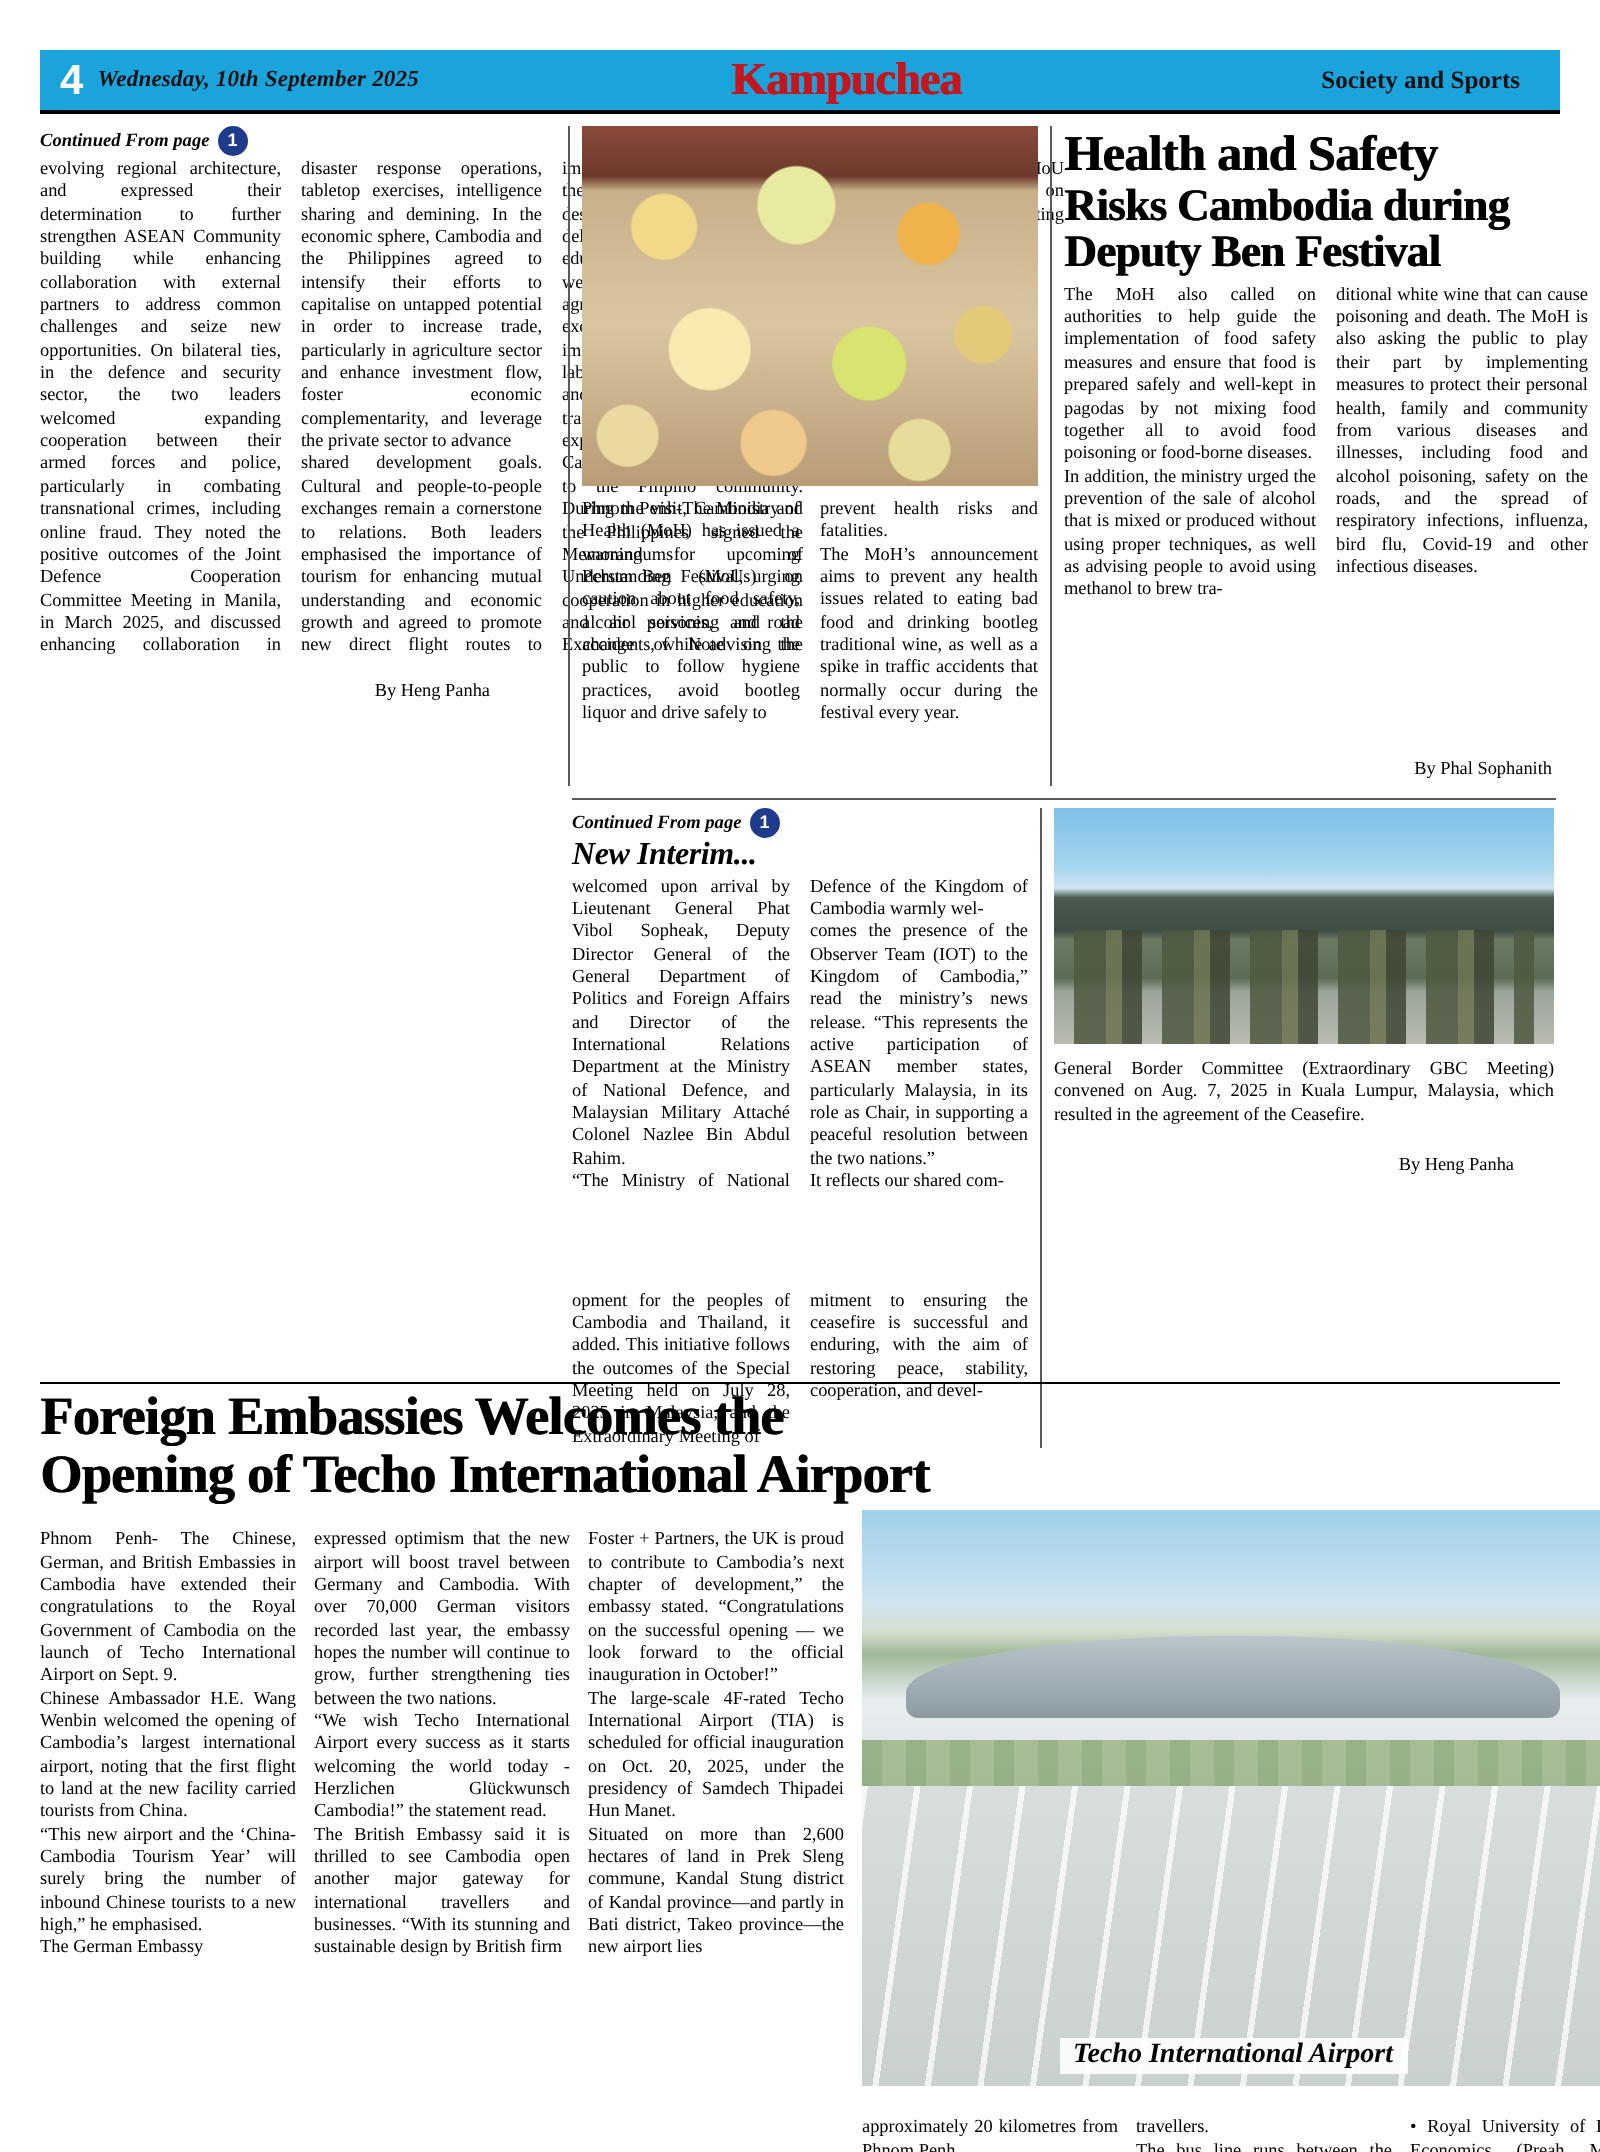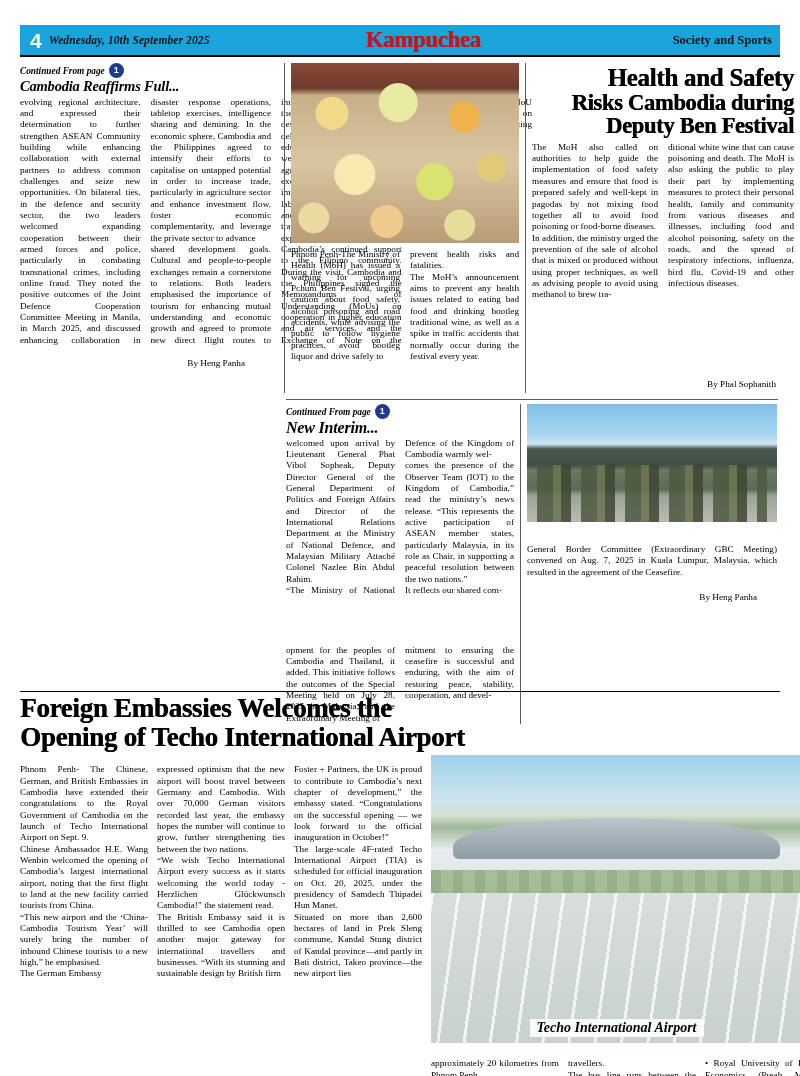--- a/index.html
+++ b/index.html
@@ -55,21 +55,21 @@
     font-family: "Liberation Serif", serif;
     font-weight: bold;
     font-size: 23px;
     color: #C4161C;
     letter-spacing: -.4px;
     text-shadow: 0.6px 0 0 #C4161C;
     padding-left: 46px;
   }
   .masthead-section {
     margin-left: auto;
-    padding-right: 8px;
+    padding-right: 20px;
     font-family: "Liberation Serif", serif;
     font-weight: bold;
     font-size: 12.5px;
     color: #111;
   }
 
   
   .region { position: relative; }
   .col-text {
     font-size: 9.2px;
@@ -135,21 +135,21 @@
 
   
   .headline {
     font-family: "Liberation Serif", serif;
     font-weight: bold;
     line-height: 1.04;
     letter-spacing: -.3px;
     text-shadow: 0.5px 0 0 #000;
   }
 
-  .hl-health { font-size: 25px; text-align: right; margin: 2px 0 1px; }
+  .hl-health { font-size: 25px; text-align: left; margin: 2px 0 1px; }
   .hl-health .l2, .hl-health .l3 { font-size: 22.5px; display: block; }
   .hl-health .l1 { display:block; }
 
   .photo {
     position: relative;
     background: #b9c7cf;
     overflow: hidden;
   }
   .photo-caption {
     position: absolute;
@@ -264,21 +264,20 @@
     <span class="masthead-section">Society and Sports</span>
   </div>
 
   <div class="top-region region">
 
     <div class="top-left">
       <div class="cont-line">
         <span>Continued From page</span>
         <span class="cont-badge">1</span>
       </div>
-      <div class="cont-title">Cambodia Reaffirms Full...</div>
       <div class="col-text two-col-2" style="height:252px">
         <p>evolving regional architecture, and expressed their determination to further strengthen ASEAN Community building while enhancing collaboration with external partners to address common challenges and seize new opportunities. On bilateral ties, in the defence and security sector, the two leaders welcomed expanding cooperation between their armed forces and police, particularly in combating transnational crimes, including online fraud. They noted the positive outcomes of the Joint Defence Cooperation Committee Meeting in Manila, in March 2025, and discussed enhancing collaboration in disaster response operations, tabletop exercises, intelligence sharing and demining. In the economic sphere, Cambodia and the Philippines agreed to intensify their efforts to capitalise on untapped potential in order to increase trade, particularly in agriculture sector and enhance investment flow, foster economic complementarity, and leverage the private sector to advance</p>
         <p>shared development goals. Cultural and people-to-people exchanges remain a cornerstone to relations. Both leaders emphasised the importance of tourism for enhancing mutual understanding and economic growth and agreed to promote new direct flight routes to improve connectivity between their respective tourist destinations. The two leaders deliberated on cooperation in education, migrant workers’ welfare, public health, agriculture and securities exchanges. They recognised the importance of cooperation in labour affairs and in technical and vocational education and training. President Marcos expressed appreciation for Cambodia’s continued support to the Filipino community. During the visit, Cambodia and the Philippines signed the Memorandums of Understanding (MoUs) on cooperation in higher education and air services, and the Exchange of Note on the amendment of the MoU between the two polices on Cooperation in Combating Transnational Crime.</p>
       </div>
       <div class="byline byline-r">By Heng Panha</div>
     </div>
 
     <div class="rule-v"></div>
 
     <div class="top-mid">
@@ -335,21 +334,21 @@
               <p>mitment to ensuring the ceasefire is successful and enduring, with the aim of restoring peace, stability, cooperation, and devel-</p>
             </div>
           </div>
 
           <div class="rule-v"></div>
 
           <div style="width:250px;flex:none">
             <div class="photo">
               <div class="soldiers-photo"></div>
             </div>
-            <div class="col-text" style="margin-top:22px">
+            <div class="col-text" style="margin-top:7px">
               <p>General Border Committee (Extraordinary GBC Meeting) convened on Aug. 7, 2025 in Kuala Lumpur, Malaysia, which resulted in the agreement of the Ceasefire.</p>
             </div>
             <div class="byline" style="text-align:right;padding-right:20px;margin-top:14px">By Heng Panha</div>
           </div>
         </div>
       </div>
     </div>
   </div>
 
   <div class="region" style="position:absolute;left:20px;right:20px;top:660px">

